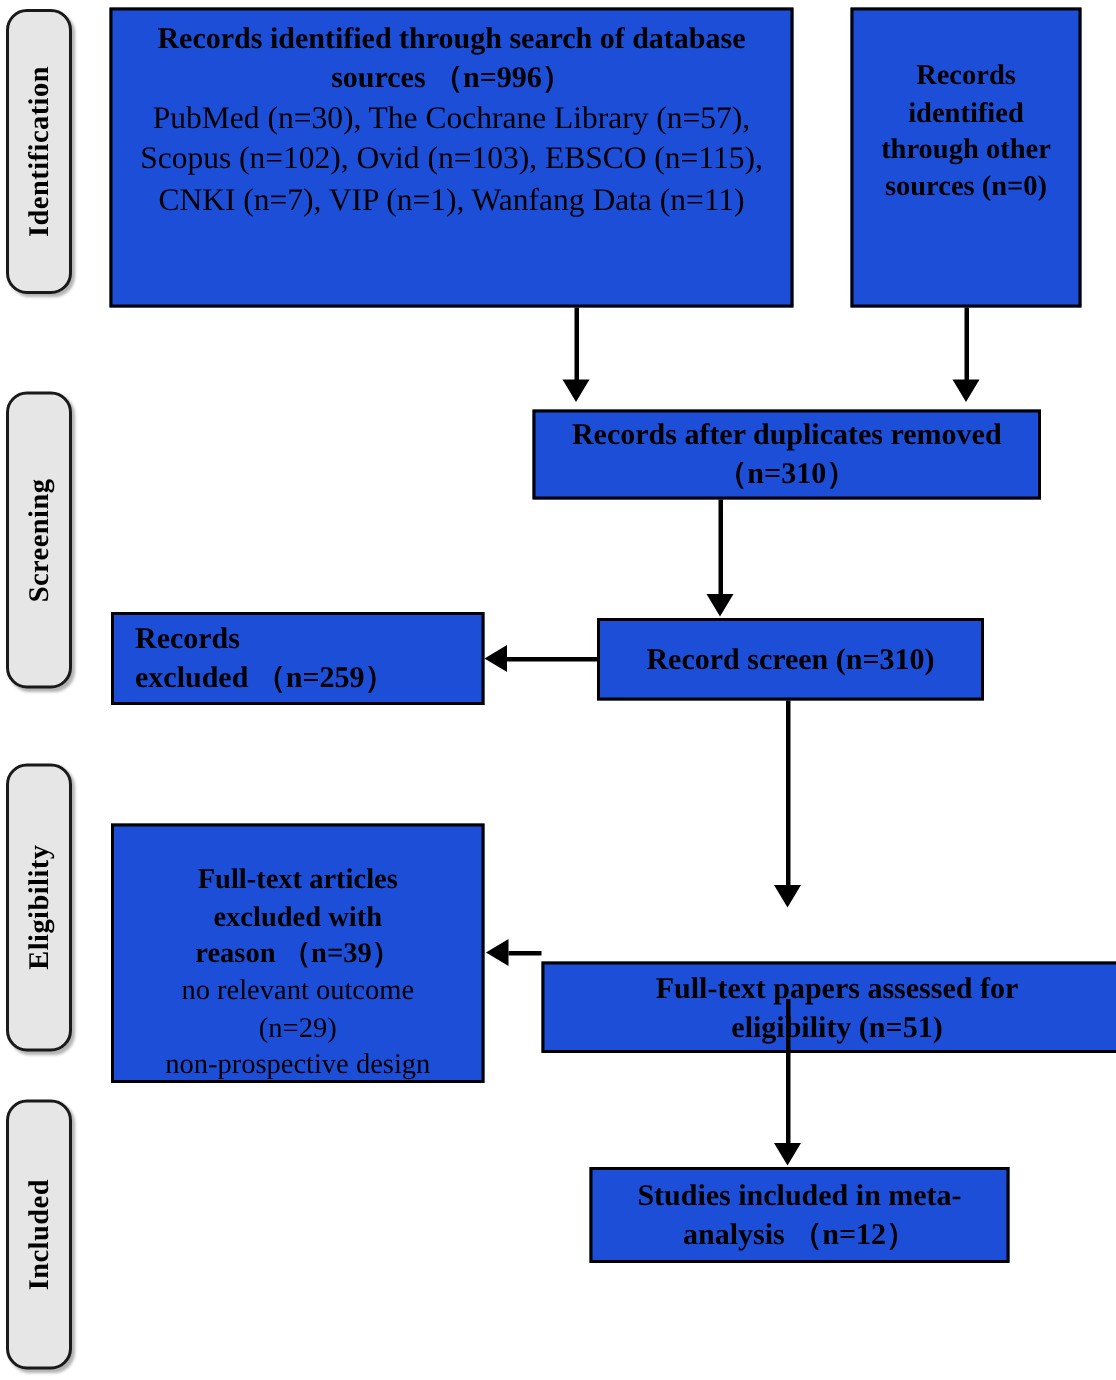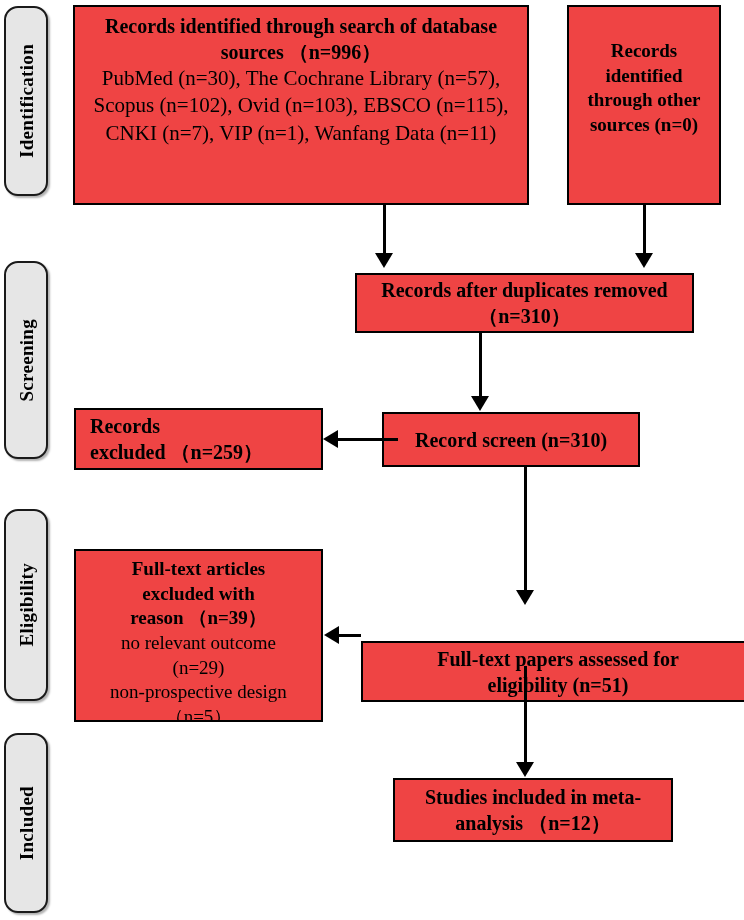--- a/index.html
+++ b/index.html
@@ -38,21 +38,21 @@
     font-weight: bold;
     font-size: 19px;
     letter-spacing: 0.3px;
     white-space: nowrap;
     line-height: 1;
   }
 
   
   .node {
     position: absolute;
-    background: #ef4444;
+    background: #1d4ed8;
     border: 2px solid #000000;
     box-sizing: border-box;
     overflow: hidden;
   }
   .node .node-body {
     padding: 0 8px;
     text-align: center;
   }
   .node .line {
     display: block;
@@ -157,21 +157,21 @@
   <div class="node" style="left:355px; top:273px; width:339px; height:60px;">
     <div class="node-body vcenter">
       <span class="line b">Records after duplicates removed</span>
       <span class="line b">（n=310）</span>
     </div>
   </div>
 
   <div class="conn-v" style="left:479px; top:333px; height:65px;"></div>
   <div class="arrow-down" style="left:471px; top:396px;"></div>
 
-  <div class="node" style="left:382px; top:412px; width:258px; height:55px;">
+  <div class="node" style="left:398px; top:412px; width:258px; height:55px;">
     <div class="node-body vcenter">
       <span class="line b">Record screen (n=310)</span>
     </div>
   </div>
 
   <div class="conn-h" style="left:338px; top:438px; width:60px;"></div>
   <div class="arrow-left" style="left:323px; top:430px;"></div>
 
   <div class="node align-left" style="left:74px; top:408px; width:249px; height:62px;">
     <div class="node-body vcenter">
@@ -187,21 +187,21 @@
     <div class="node-body vcenter">
       <span class="line b">Full-text papers assessed for</span>
       <span class="line b">eligibility (n=51)</span>
     </div>
   </div>
 
   <div class="conn-h" style="left:339px; top:634px; width:22px;"></div>
   <div class="arrow-left" style="left:324px; top:626px;"></div>
 
   <div class="node" style="left:74px; top:549px; width:249px; height:173px;">
-    <div class="node-body vtop" style="padding-top:6px;">
+    <div class="node-body vtop" style="padding-top:24px;">
       <span class="line b-sm">Full-text articles</span>
       <span class="line b-sm">excluded with</span>
       <span class="line b-sm">reason （n=39）</span>
       <span class="line r-sm">no relevant outcome</span>
       <span class="line r-sm">(n=29)</span>
       <span class="line r-sm">non-prospective design</span>
       <span class="line r-sm">（n=5）</span>
     </div>
   </div>
 

